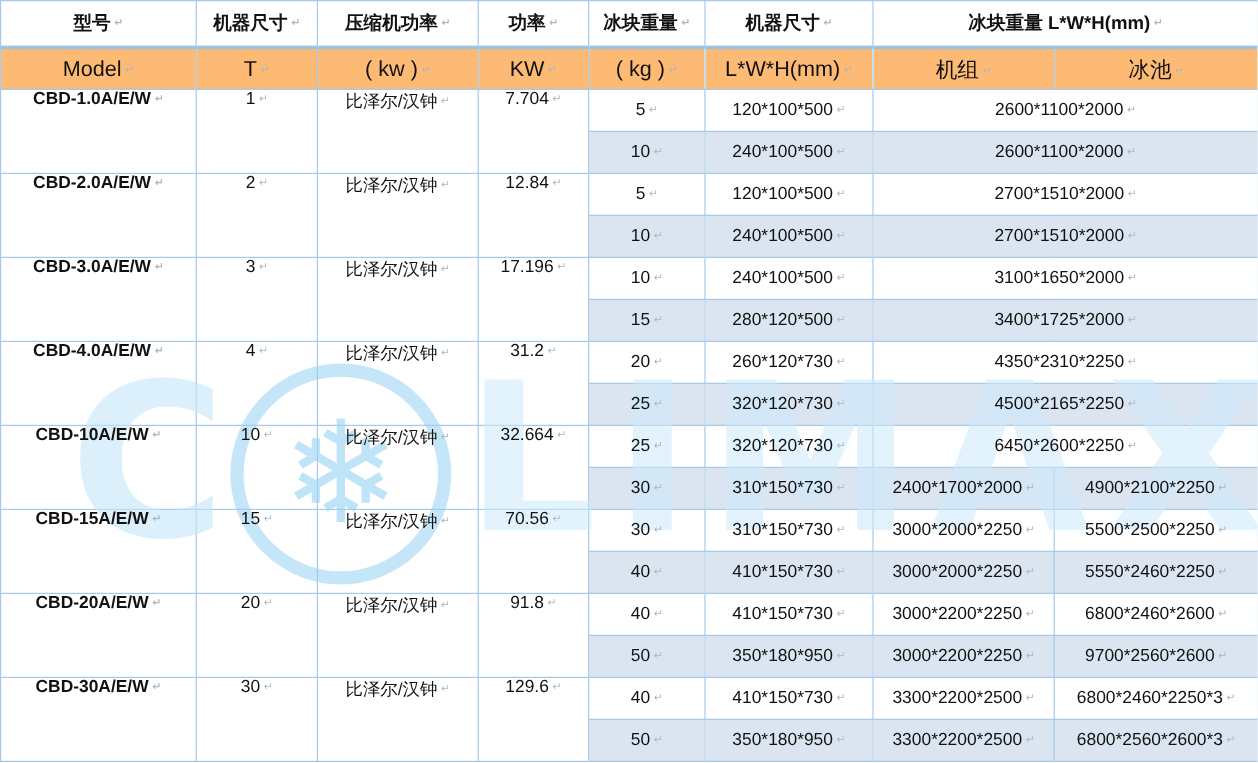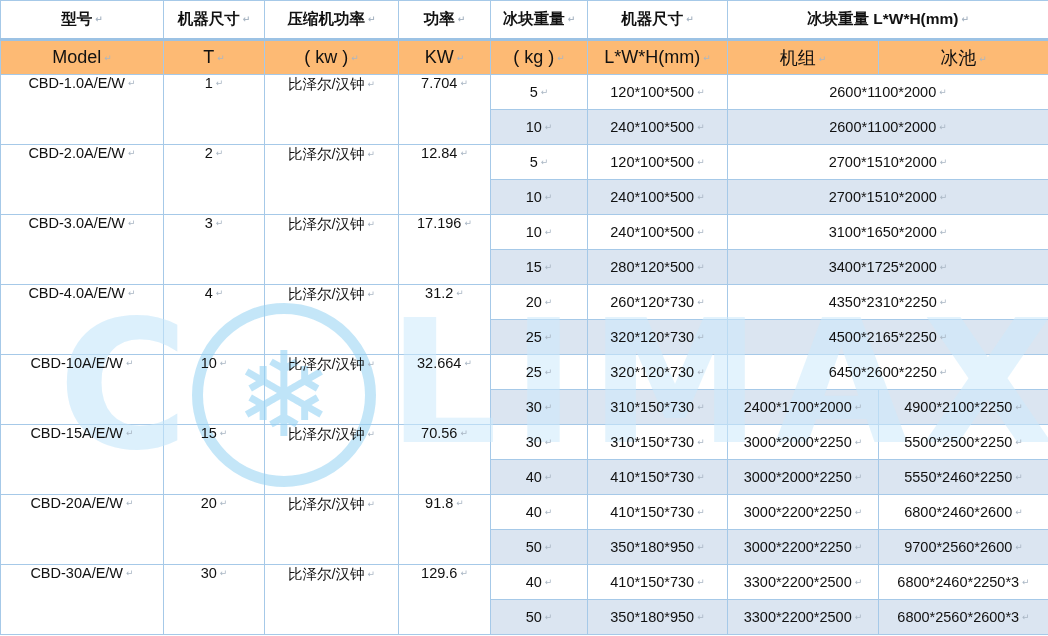--- a/index.html
+++ b/index.html
@@ -7,21 +7,21 @@
   .page{position:relative;width:1048px;height:636px;background:#fff;overflow:hidden;}
 
   table.spec{border-collapse:collapse;table-layout:fixed;width:1048px;background:#fff;}
   table.spec td{border:1px solid #a6c9e8;text-align:center;padding:0 2px;
     font-size:14.5px;color:#111;overflow:hidden;white-space:nowrap;}
   tr{height:35px;}
   tr.h1{height:39px;}
   tr.h1 td{border-bottom:3px solid #9cc2e4;font-weight:bold;font-size:15.5px;background:#fff;margin-top:44px;}
   tr.h2 td{background:#fdba74;font-size:18px;}
   td.vtop{vertical-align:top;padding-top:7px;background:#fff;}
-  td.model-cell{font-weight:normal;font-size:15px;}
+  td.model-cell{font-weight:bold;font-size:15px;}
   tr.sub-b td.sb{background:#dbe5f1;}
   tr.sub-a td.sb{background:#ffffff;}
   td.wt{text-align:left;padding-left:12px;}
 
   
   .ct{position:relative;z-index:3;display:inline-block;}
   .ct::after{content:"\21B5";font-size:9px;color:#a9b6c4;margin-left:3px;vertical-align:2px;}
 
   
   .watermark{position:absolute;left:0;top:0;width:1048px;height:636px;

